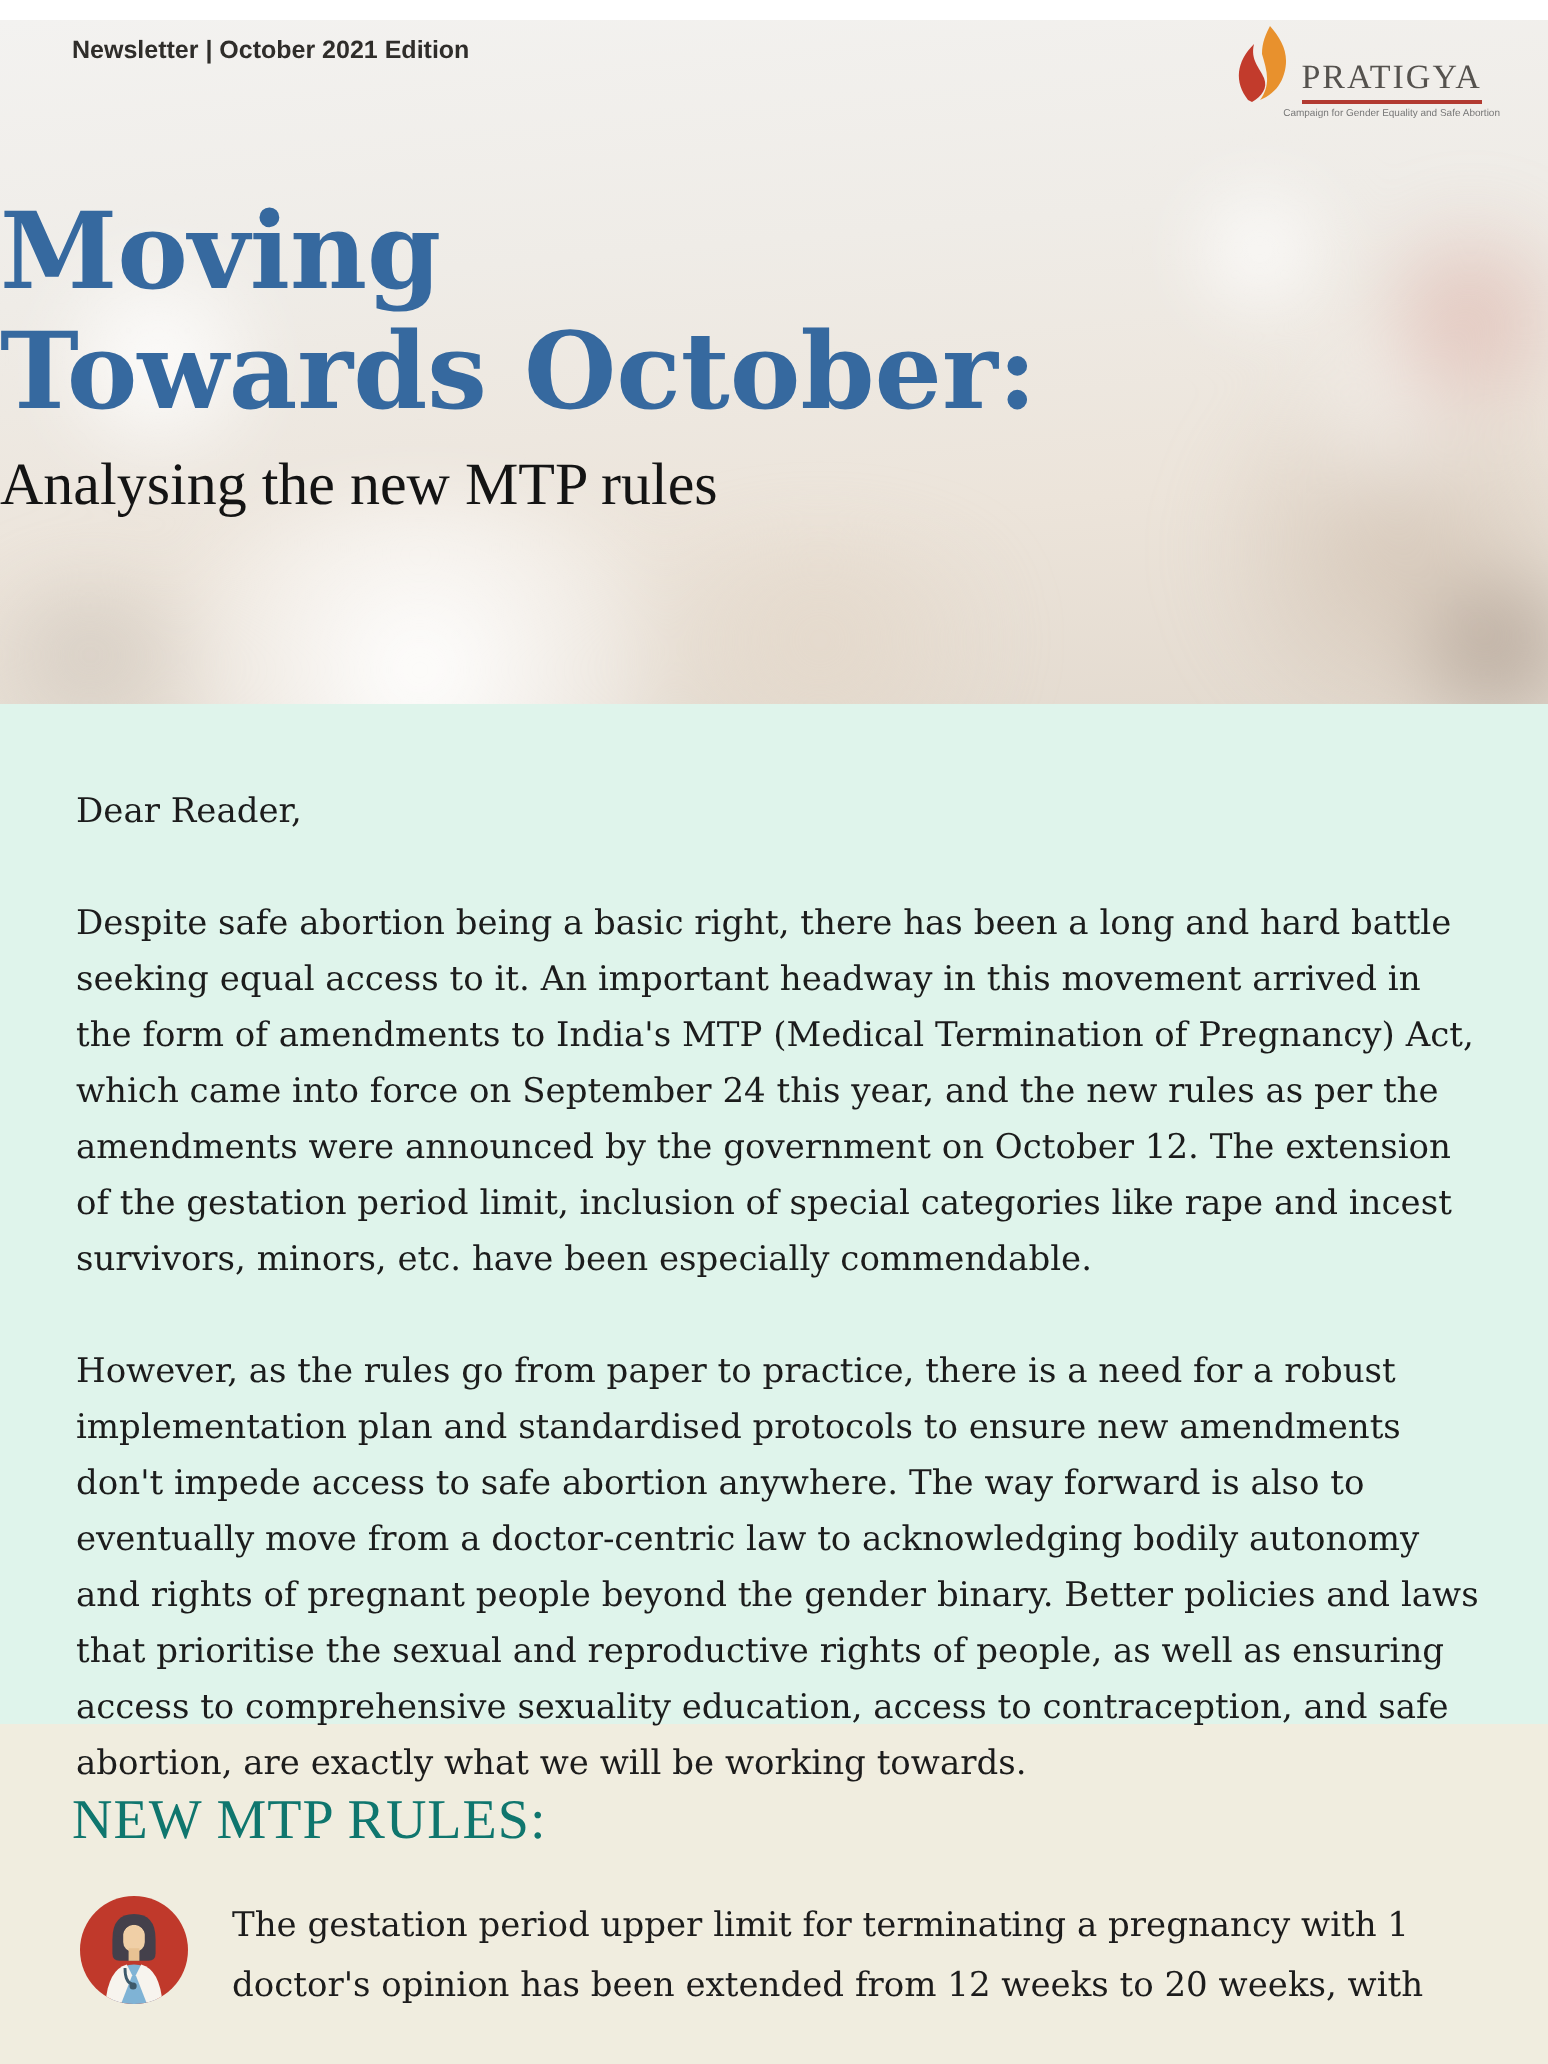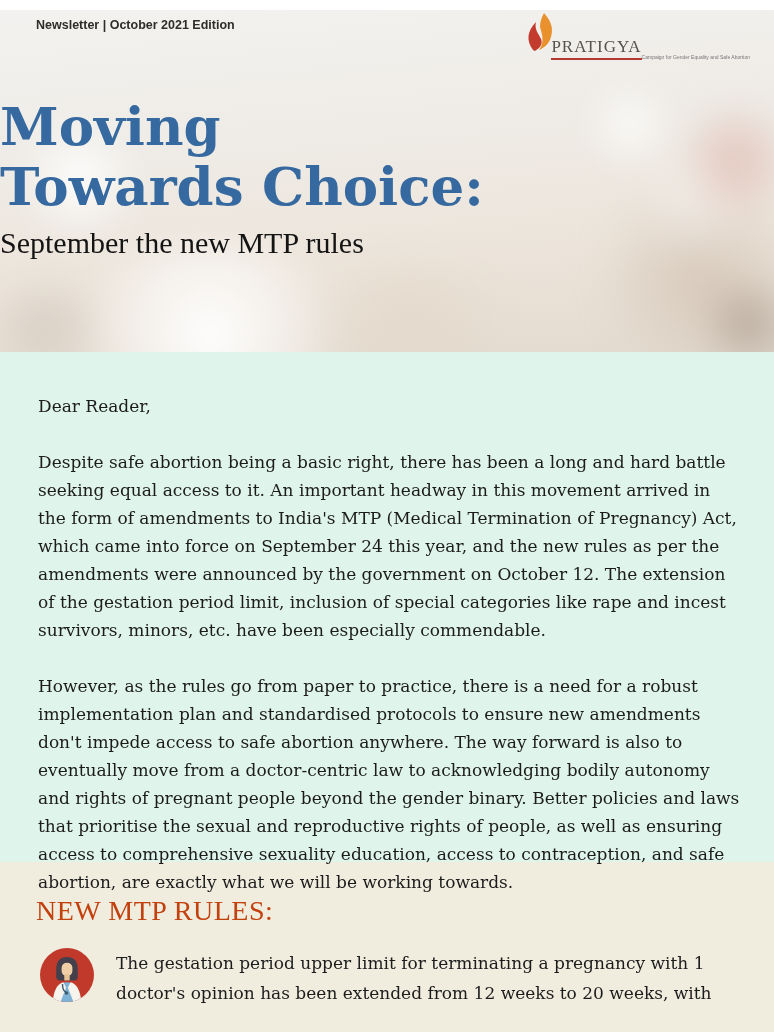--- a/index.html
+++ b/index.html
@@ -36,21 +36,21 @@
     font-family:"Liberation Sans", sans-serif;
     font-weight:bold;font-size:12.5px;color:#2f2d2a;
     z-index:3;
   }
 
   .logo{
     position:absolute;right:24px;top:2px;z-index:3;
     display:flex;align-items:flex-end;
   }
   .logo-flame{margin-right:-6px;margin-bottom:4px;}
-  .logo-textcol{display:flex;flex-direction:row;align-items:flex-end;}
+  .logo-textcol{display:flex;flex-direction:column;align-items:center;}
   .logo-name{
     font-family:"Liberation Serif", serif;
     font-size:17px;letter-spacing:1px;color:#55524e;
     border-bottom:2px solid #b23a31;
     padding-bottom:1px;line-height:1.1;
   }
   .logo-tagline{
     font-family:"Liberation Sans", sans-serif;
     font-size:5px;color:#777;margin-top:2px;text-align:center;line-height:1.3;
   }
@@ -98,21 +98,21 @@
     width:774px;height:180px;
     background:#f0eddf;
     padding:30px 36px 0 36px;
   }
   .rules-heading{
     margin:0;
     font-family:"Liberation Serif", serif;
     font-weight:normal;
     font-size:28px;line-height:38px;
     letter-spacing:.5px;
-    color:#c2410c;
+    color:#0f766e;
   }
   .rules-heading span{display:block;}
   .rule-item{
     display:flex;align-items:flex-start;
     margin:18px 0 0 4px;
   }
   .rule-icon{flex:0 0 54px;width:54px;height:54px;}
   .rule-text{
     margin:0 0 0 22px;
     font-family:"DejaVu Serif", serif;
@@ -149,23 +149,23 @@
       </span>
       <span class="logo-textcol">
         <span class="logo-name">PRATIGYA</span>
         <span class="logo-tagline">Campaign for Gender Equality and Safe Abortion</span>
       </span>
     </div>
 
     <div class="hero-titles">
       <h1 class="hero-title">
         <span>Moving</span>
-        <span>Towards Choice:</span>
+        <span>Towards October:</span>
       </h1>
-      <h2 class="hero-subtitle">September the new MTP rules</h2>
+      <h2 class="hero-subtitle">Analysing the new MTP rules</h2>
     </div>
   </div>
 
   <div class="letter">
     <p class="greeting">Dear Reader,</p>
     <p>Despite safe abortion being a basic right, there has been a long and hard battle seeking equal access to it. An important headway in this movement arrived in the form of amendments to India's MTP (Medical Termination of Pregnancy) Act, which came into force on September 24 this year, and the new rules as per the amendments were announced by the government on October 12. The extension of the gestation period limit, inclusion of special categories like rape and incest survivors, minors, etc. have been especially commendable.</p>
     <p>However, as the rules go from paper to practice, there is a need for a robust implementation plan and standardised protocols to ensure new amendments don't impede access to safe abortion anywhere. The way forward is also to eventually move from a doctor-centric law to acknowledging bodily autonomy and rights of pregnant people beyond the gender binary. Better policies and laws that prioritise the sexual and reproductive rights of people, as well as ensuring access to comprehensive sexuality education, access to contraception, and safe abortion, are exactly what we will be working towards.</p>
   </div>
 
   <div class="rules">

